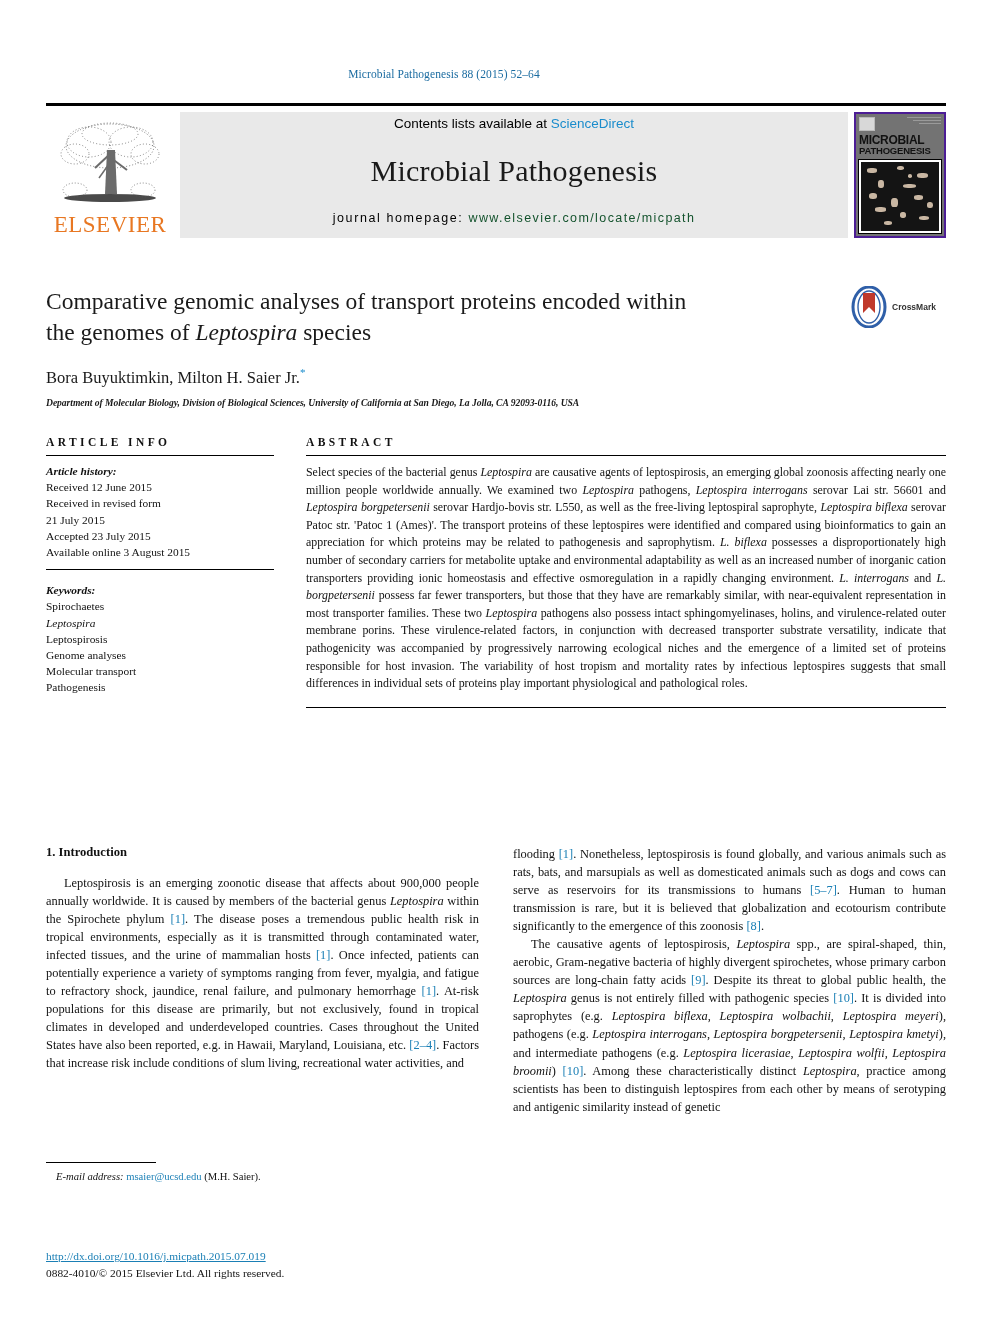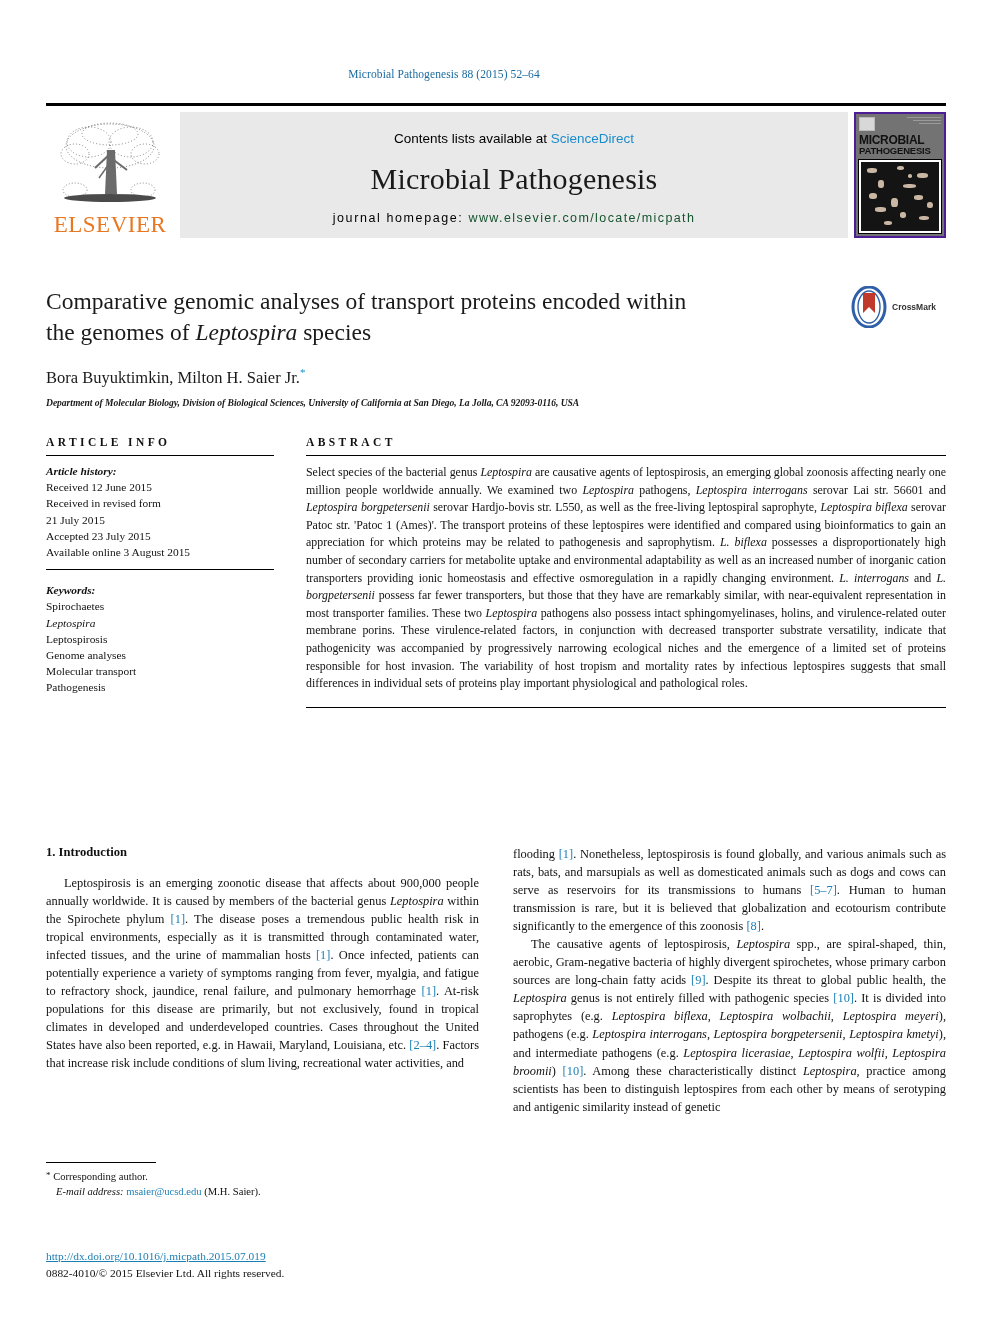--- a/index.html
+++ b/index.html
@@ -71,21 +71,21 @@
   }
   .masthead-center {
     flex: 1 1 auto;
     background: #e9e9e9;
     margin-left: 6px;
     margin-right: 6px;
     display: flex;
     flex-direction: column;
     align-items: center;
     justify-content: space-between;
-    padding: 19px 0 13px 0;
+    padding: 4px 0 13px 0;
     box-sizing: border-box;
   }
   .contents-line {
     font-size: 13.5px;
     font-family: "Liberation Sans", sans-serif;
     color: #000;
   }
   .contents-line .sd {
     color: #1a8ccc;
   }
@@ -456,21 +456,20 @@
     </div>
     <div class="bcol">
       <p class="para cont" id="p-right-1">flooding <span class="ref">[1]</span>. Nonetheless, leptospirosis is found globally, and various animals such as rats, bats, and marsupials as well as domesticated animals such as dogs and cows can serve as reservoirs for its transmissions to humans <span class="ref">[5–7]</span>. Human to human transmission is rare, but it is believed that globalization and ecotourism contribute significantly to the emergence of this zoonosis <span class="ref">[8]</span>.</p>
       <p class="para" id="p-right-2">The causative agents of leptospirosis, <em>Leptospira</em> spp., are spiral-shaped, thin, aerobic, Gram-negative bacteria of highly divergent spirochetes, whose primary carbon sources are long-chain fatty acids <span class="ref">[9]</span>. Despite its threat to global public health, the <em>Leptospira</em> genus is not entirely filled with pathogenic species <span class="ref">[10]</span>. It is divided into saprophytes (e.g. <em>Leptospira biflexa</em>, <em>Leptospira wolbachii</em>, <em>Leptospira meyeri</em>), pathogens (e.g. <em>Leptospira interrogans</em>, <em>Leptospira borgpetersenii</em>, <em>Leptospira kmetyi</em>), and intermediate pathogens (e.g. <em>Leptospira licerasiae</em>, <em>Leptospira wolfii</em>, <em>Leptospira broomii</em>) <span class="ref">[10]</span>. Among these characteristically distinct <em>Leptospira</em>, practice among scientists has been to distinguish leptospires from each other by means of serotyping and antigenic similarity instead of genetic</p>
     </div>
   </div>
 
   <div class="footnote">
     <div class="footnote-rule"></div>
     <div class="footnote-text">
-      <div><span class="star">*</span> <span>Corresponding author.</span></div>
       <div style="padding-left:10px"><span class="it">E-mail address:</span> <span class="mail">msaier@ucsd.edu</span> <span>(M.H. Saier).</span></div>
     </div>
   </div>
 
   <div class="doi-block">
     <div class="doi-link">http://dx.doi.org/10.1016/j.micpath.2015.07.019</div>
     <div>0882-4010/© 2015 Elsevier Ltd. All rights reserved.</div>
   </div>
 
 </div>

